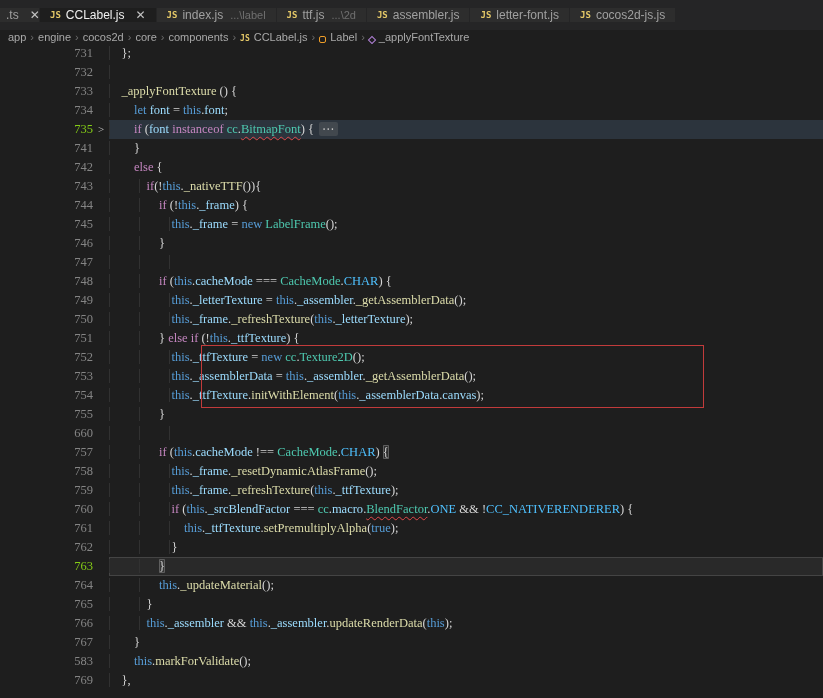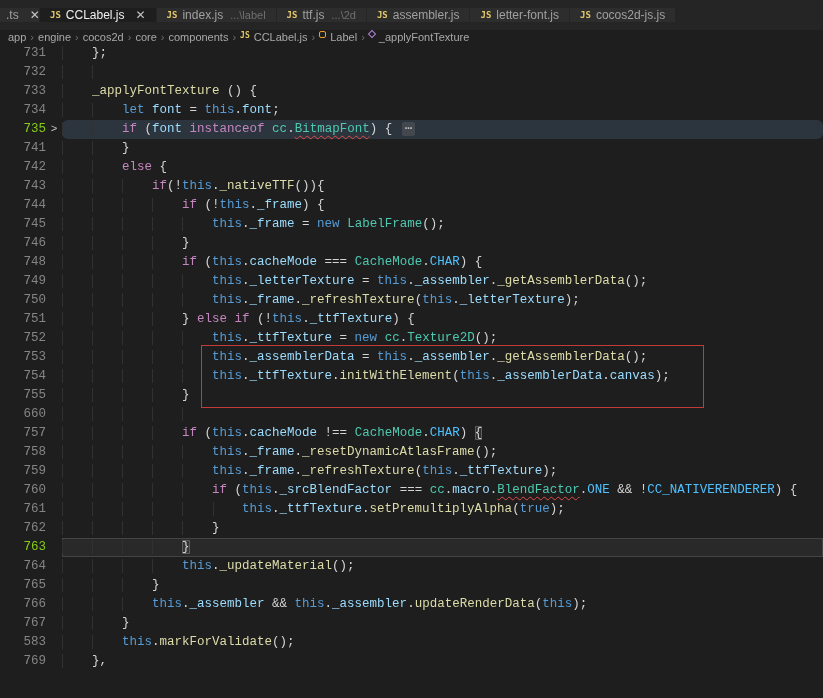--- a/index.html
+++ b/index.html
@@ -13,33 +13,33 @@
   .tab.active { background:#1e1e1e; color:#f0f0f0; }
   .tab.truncated { width:40px; padding:0 6px; overflow:hidden; }
   .jsico { color:#e3c767; font-family:"DejaVu Sans Mono",monospace; font-weight:bold; font-size:9px; }
   .tdetail { font-size:11px; color:#6f6f6f; margin-left:2px; }
   .tclose { color:#c5c5c5; font-size:12px; margin-left:6px; line-height:1; }
 
   
   .crumbs { display:flex; align-items:center; height:14px; background:#1e1e1e; padding-left:8px;
             font-size:11px; color:#a9a9a9; gap:4px; white-space:nowrap; }
   .bsep { color:#6e6e6e; font-size:11px; }
-  .bitem { display:inline-flex; align-items:flex-start; gap:4px; }
+  .bitem { display:inline-flex; align-items:flex-end; gap:4px; }
   .bjs { color:#e3c767; font-family:"DejaVu Sans Mono",monospace; font-weight:bold; font-size:8px; }
   .ico-class { width:7px; height:7px; border:1px solid #ee9d28; border-radius:2px; display:inline-block; }
   .ico-method { width:6px; height:6px; border:1px solid #b180d7; transform:rotate(45deg); display:inline-block; }
 
   
-  .editor { position:relative; background:#1e1e1e; font-family:Liberation Mono, monospace;
-            font-size:12.5px; line-height:19px; height:654px; overflow:hidden; }
+  .editor { position:relative; background:#1e1e1e; font-family:Liberation Serif, serif;
+            font-size:12.5px; line-height:19px; height:654px; overflow:hidden;padding-left:47px; }
   .row { display:flex; height:19px; white-space:pre; }
   .ln { width:46px; flex:none; text-align:right; color:#858585; }
   .foldcol { width:16px; flex:none; text-align:center; color:#c5c5c5; font-size:11px; }
   .codewrap { flex:1; min-width:0; white-space:pre; }
-  .row.hl-fold .codewrap { background:rgba(95,130,175,0.22);border-radius:6px; }
+  .row.hl-fold .codewrap { background:rgba(95,130,175,0.22); }
   .row.hl-cur  .codewrap { background:rgba(255,255,255,0.05); box-shadow:inset 0 0 0 1px rgba(255,255,255,0.13); }
   .row.hl-fold .ln, .row.hl-cur .ln { color:#84cc16; }
 
   .g { background-image:repeating-linear-gradient(to right,#313131 0px,#313131 1px,transparent 1px,transparent 30.1px); }
 
   .tk  { color:#d4d4d4; }
   .kw  { color:#c586c0; }
   .st  { color:#569cd6; }
   .vr  { color:#9cdcfe; }
   .fn  { color:#dcdcaa; }
@@ -129,20 +129,21 @@
     <div class="row"><span class="ln">732</span><span class="foldcol"></span><span class="codewrap"><span class="g">        </span></span></div>
     <div class="row"><span class="ln">733</span><span class="foldcol"></span><span class="codewrap"><span class="g">    </span><span class="tk fn">_applyFontTexture</span><span class="tk"> () {</span></span></div>
     <div class="row"><span class="ln">734</span><span class="foldcol"></span><span class="codewrap"><span class="g">        </span><span class="tk st">let</span><span class="tk"> </span><span class="tk vr">font</span><span class="tk"> = </span><span class="tk st">this</span><span class="tk">.</span><span class="tk vr">font</span><span class="tk">;</span></span></div>
     <div class="row hl-fold"><span class="ln">735</span><span class="foldcol">&gt;</span><span class="codewrap"><span class="g">        </span><span class="tk kw">if</span><span class="tk"> (</span><span class="tk vr">font</span><span class="tk"> </span><span class="tk kw">instanceof</span><span class="tk"> </span><span class="tk cls">cc</span><span class="tk">.</span><span class="tk cls sq">BitmapFont</span><span class="tk">) { </span><span class="tk fd">⋯</span></span></div>
     <div class="row"><span class="ln">741</span><span class="foldcol"></span><span class="codewrap"><span class="g">        </span><span class="tk">}</span></span></div>
     <div class="row"><span class="ln">742</span><span class="foldcol"></span><span class="codewrap"><span class="g">        </span><span class="tk kw">else</span><span class="tk"> {</span></span></div>
     <div class="row"><span class="ln">743</span><span class="foldcol"></span><span class="codewrap"><span class="g">            </span><span class="tk kw">if</span><span class="tk">(!</span><span class="tk st">this</span><span class="tk">.</span><span class="tk fn">_nativeTTF</span><span class="tk">()){</span></span></div>
     <div class="row"><span class="ln">744</span><span class="foldcol"></span><span class="codewrap"><span class="g">                </span><span class="tk kw">if</span><span class="tk"> (!</span><span class="tk st">this</span><span class="tk">.</span><span class="tk vr">_frame</span><span class="tk">) {</span></span></div>
     <div class="row"><span class="ln">745</span><span class="foldcol"></span><span class="codewrap"><span class="g">                    </span><span class="tk st">this</span><span class="tk">.</span><span class="tk vr">_frame</span><span class="tk"> = </span><span class="tk st">new</span><span class="tk"> </span><span class="tk cls">LabelFrame</span><span class="tk">();</span></span></div>
     <div class="row"><span class="ln">746</span><span class="foldcol"></span><span class="codewrap"><span class="g">                </span><span class="tk">}</span></span></div>
+    <div class="row"><span class="ln">747</span><span class="foldcol"></span><span class="codewrap"><span class="g">                    </span></span></div>
     <div class="row"><span class="ln">748</span><span class="foldcol"></span><span class="codewrap"><span class="g">                </span><span class="tk kw">if</span><span class="tk"> (</span><span class="tk st">this</span><span class="tk">.</span><span class="tk vr">cacheMode</span><span class="tk"> === </span><span class="tk cls">CacheMode</span><span class="tk">.</span><span class="tk cst">CHAR</span><span class="tk">) {</span></span></div>
     <div class="row"><span class="ln">749</span><span class="foldcol"></span><span class="codewrap"><span class="g">                    </span><span class="tk st">this</span><span class="tk">.</span><span class="tk vr">_letterTexture</span><span class="tk"> = </span><span class="tk st">this</span><span class="tk">.</span><span class="tk vr">_assembler</span><span class="tk">.</span><span class="tk fn">_getAssemblerData</span><span class="tk">();</span></span></div>
     <div class="row"><span class="ln">750</span><span class="foldcol"></span><span class="codewrap"><span class="g">                    </span><span class="tk st">this</span><span class="tk">.</span><span class="tk vr">_frame</span><span class="tk">.</span><span class="tk fn">_refreshTexture</span><span class="tk">(</span><span class="tk st">this</span><span class="tk">.</span><span class="tk vr">_letterTexture</span><span class="tk">);</span></span></div>
     <div class="row"><span class="ln">751</span><span class="foldcol"></span><span class="codewrap"><span class="g">                </span><span class="tk">} </span><span class="tk kw">else</span><span class="tk"> </span><span class="tk kw">if</span><span class="tk"> (!</span><span class="tk st">this</span><span class="tk">.</span><span class="tk vr">_ttfTexture</span><span class="tk">) {</span></span></div>
     <div class="row"><span class="ln">752</span><span class="foldcol"></span><span class="codewrap"><span class="g">                    </span><span class="tk st">this</span><span class="tk">.</span><span class="tk vr">_ttfTexture</span><span class="tk"> = </span><span class="tk st">new</span><span class="tk"> </span><span class="tk cls">cc</span><span class="tk">.</span><span class="tk cls">Texture2D</span><span class="tk">();</span></span></div>
     <div class="row"><span class="ln">753</span><span class="foldcol"></span><span class="codewrap"><span class="g">                    </span><span class="tk st">this</span><span class="tk">.</span><span class="tk vr">_assemblerData</span><span class="tk"> = </span><span class="tk st">this</span><span class="tk">.</span><span class="tk vr">_assembler</span><span class="tk">.</span><span class="tk fn">_getAssemblerData</span><span class="tk">();</span></span></div>
     <div class="row"><span class="ln">754</span><span class="foldcol"></span><span class="codewrap"><span class="g">                    </span><span class="tk st">this</span><span class="tk">.</span><span class="tk vr">_ttfTexture</span><span class="tk">.</span><span class="tk fn">initWithElement</span><span class="tk">(</span><span class="tk st">this</span><span class="tk">.</span><span class="tk vr">_assemblerData</span><span class="tk">.</span><span class="tk vr">canvas</span><span class="tk">);</span></span></div>
     <div class="row"><span class="ln">755</span><span class="foldcol"></span><span class="codewrap"><span class="g">                </span><span class="tk">}</span></span></div>
     <div class="row"><span class="ln">660</span><span class="foldcol"></span><span class="codewrap"><span class="g">                    </span></span></div>
     <div class="row"><span class="ln">757</span><span class="foldcol"></span><span class="codewrap"><span class="g">                </span><span class="tk kw">if</span><span class="tk"> (</span><span class="tk st">this</span><span class="tk">.</span><span class="tk vr">cacheMode</span><span class="tk"> !== </span><span class="tk cls">CacheMode</span><span class="tk">.</span><span class="tk cst">CHAR</span><span class="tk">) </span><span class="tk bm">{</span></span></div>

